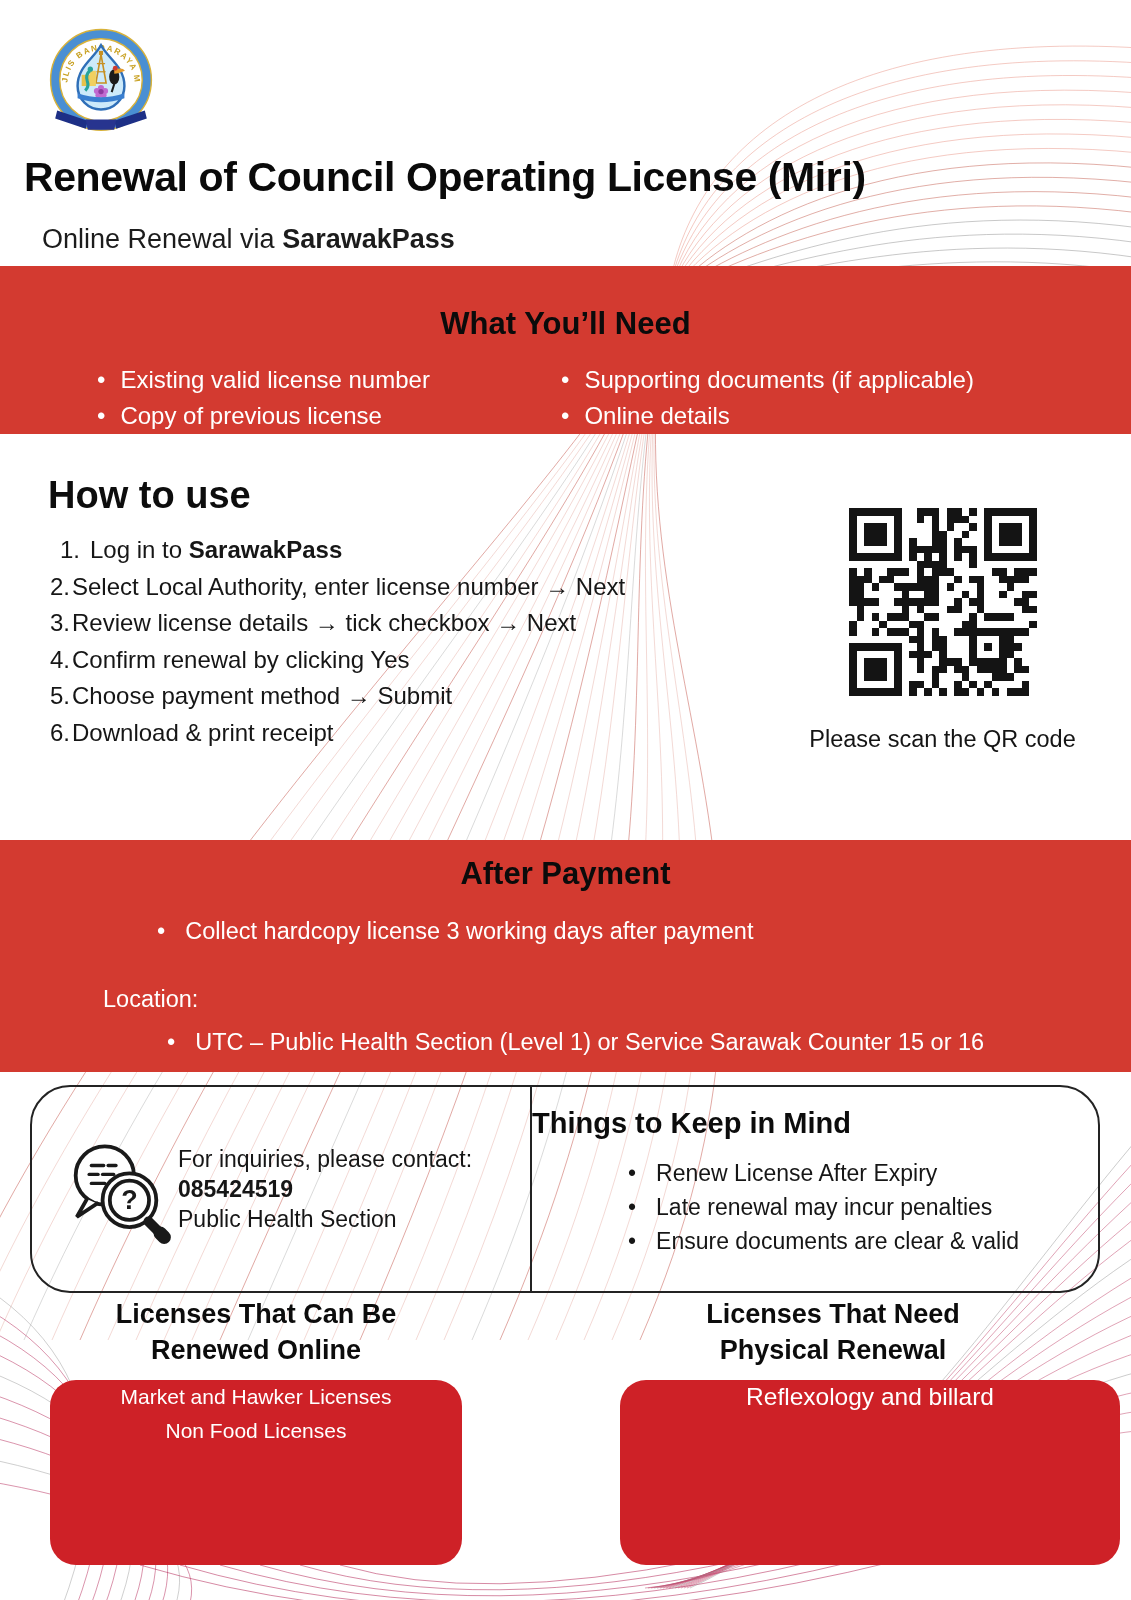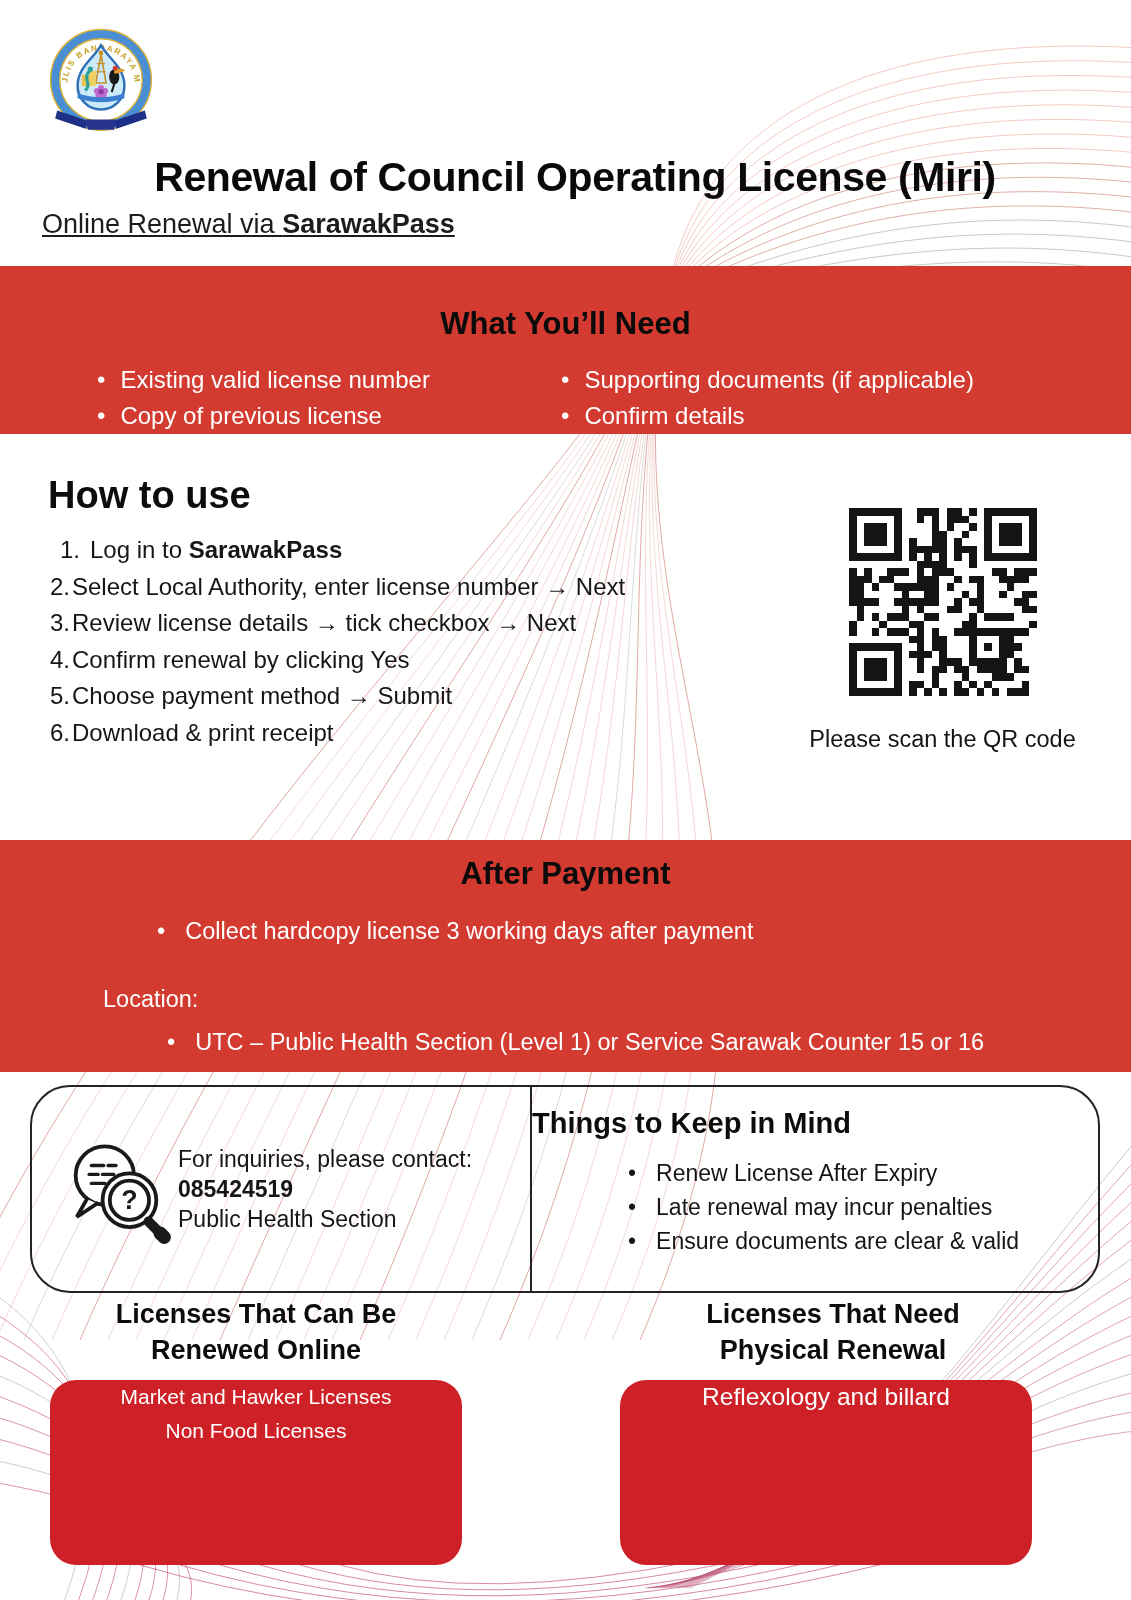--- a/index.html
+++ b/index.html
@@ -3,23 +3,23 @@
 <meta charset="utf-8">
 <style>
   html,body{margin:0;padding:0;background:#ffffff;}
   .poster{position:relative;width:1131px;height:1600px;overflow:hidden;background:#fff;
           font-family:"Liberation Sans",sans-serif;color:#111;}
   #deco{position:absolute;left:0;top:0;z-index:0;pointer-events:none;}
   .layer{position:absolute;z-index:1;}
 
   
   .logo{left:45px;top:26px;width:112px;height:118px;}
-  .title{left:40px;top:154px;width:1070px;margin:0;font-size:41px;font-weight:800;
-         letter-spacing:-0.4px;color:#0a0a0a;text-align:center;}
-  .subtitle{left:42px;top:209px;margin:0;font-size:27px;color:#1c1c1c;text-decoration:underline;}
+  .title{left:24px;top:154px;width:1070px;margin:0;font-size:41px;font-weight:800;
+         letter-spacing:-0.4px;color:#0a0a0a;}
+  .subtitle{left:42px;top:224px;margin:0;font-size:27px;color:#1c1c1c;}
   .subtitle strong{font-weight:800;}
 
   
   .band{left:0;width:1131px;background:var(--band-red,#d33a30);}
   .band1{top:266px;height:168px;}
   .band2{top:840px;height:232px;}
   .band h2{margin:0;text-align:center;font-weight:800;color:#0b0b0b;font-size:31px;}
   .band1 h2{padding-top:40px;}
   .band2 h2{padding-top:16px;}
   .cols{display:flex;padding:20px 0 0 97px;}
@@ -62,21 +62,21 @@
 
   
   .bhead{text-align:center;font-weight:800;font-size:27px;line-height:36px;margin:0;color:#0c0c0c;}
   .bhead-left{left:50px;top:1296px;width:412px;}
   .bhead-right{left:620px;top:1296px;width:426px;}
   .redbox{top:1380px;height:185px;border-radius:26px;background:var(--box-red,#ce2127);
           color:#fff;display:flex;flex-direction:column;justify-content:flex-start;text-align:center;}
   .redbox p{margin:3px 0;}
   .rb-left{left:50px;width:412px;}
   .rb-left p{font-size:21px;line-height:28px;}
-  .rb-right{left:620px;width:412px;}
+  .rb-right{left:620px;width:500px;}
   .rb-right p{font-size:24.5px;}
 </style>
 </head>
 <body>
 
 <div class="poster">
 
   <svg id="deco" width="1131" height="1600" viewBox="0 0 1131 1600">
       <path d="M 668 295 C 690 140, 840 30, 1140 48" stroke="#eb9f92" fill="none" opacity="0.55" stroke-width="1"></path>
       <path d="M 668 295 C 696 150, 846 44, 1140 63" stroke="#eb9f92" fill="none" opacity="0.55" stroke-width="1"></path>
@@ -207,21 +207,21 @@
             <span>Copy of previous license</span>
           </li>
       </ul>
       <ul class="col">
         <li>
             <span class="dot">•</span>
             <span>Supporting documents (if applicable)</span>
           </li>
         <li>
             <span class="dot">•</span>
-            <span>Confirm details</span>
+            <span>Online details</span>
           </li>
       </ul>
     </div>
   </section>
 
   <section class="layer howto">
     <h2>How to use</h2>
     <ol>
       <li class="first"><span class="num">1.</span><span>Log in to </span><strong>SarawakPass</strong></li>
       <li><span class="num">2.</span><span>Select Local Authority, enter license number → Next</span></li>

